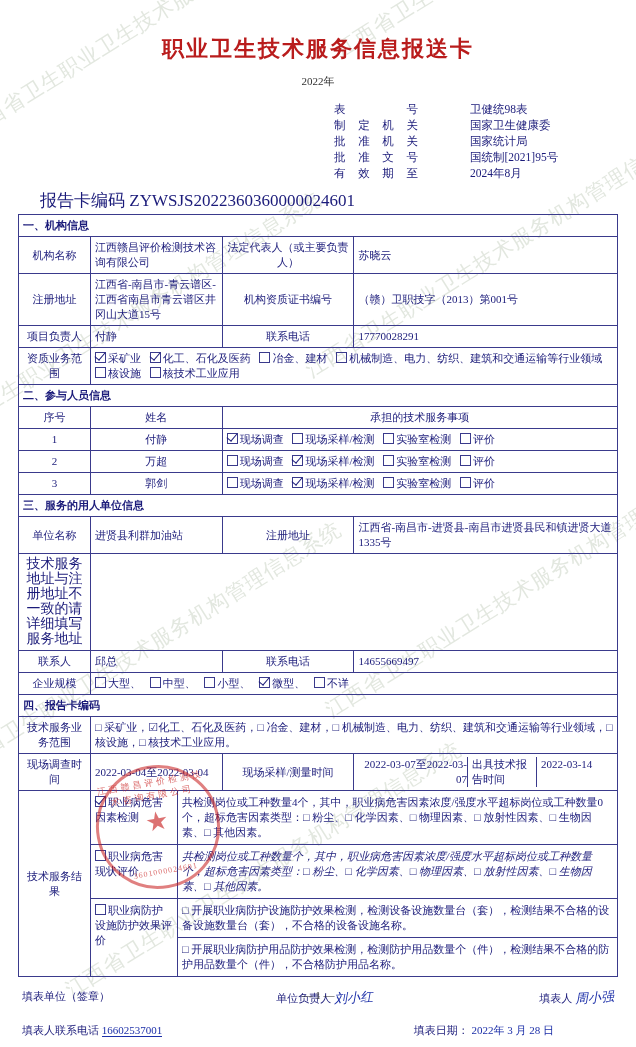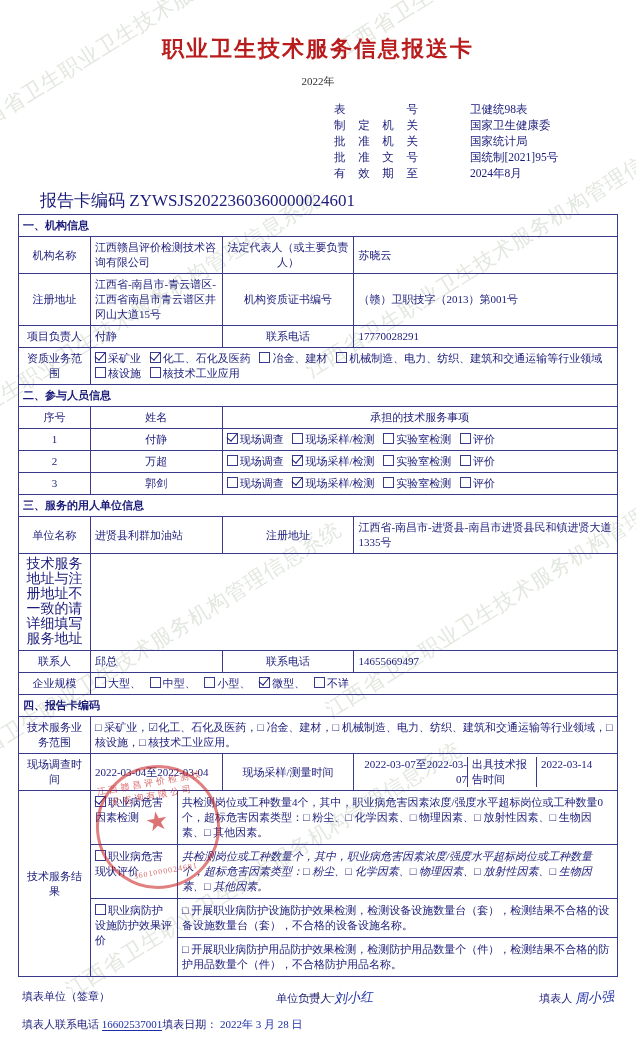--- a/index.html
+++ b/index.html
@@ -74,22 +74,22 @@
   .opt{white-space:nowrap;margin-right:6px;display:inline-block;}
   .hand{
     font-family:"Liberation Serif", serif;
     color:#1b2ea8;
   }
   .footline{
     margin-top:12px;font-size:11px;color:#1b1b7a;
     display:flex;justify-content:space-between;padding:0 4px;
   }
   .footline2{
-    margin-top:10px;font-size:11px;color:#1b1b7a;
-    display:flex;padding:0 4px;
+    margin-top:16px;font-size:11px;color:#1b1b7a;
+    display:flex;justify-content:space-between;padding:0 4px;
   }
   .pageno{position:absolute;bottom:46px;left:0;right:0;text-align:center;font-size:11px;color:#333;z-index:2;}
   .sig{
     display:inline-block;color:#1b2ea8;font-style:italic;
     transform:rotate(-4deg);font-size:13px;
   }
   
   .seal{
     position:absolute;left:96px;top:765px;width:118px;height:118px;z-index:3;
     border-radius:50%;

